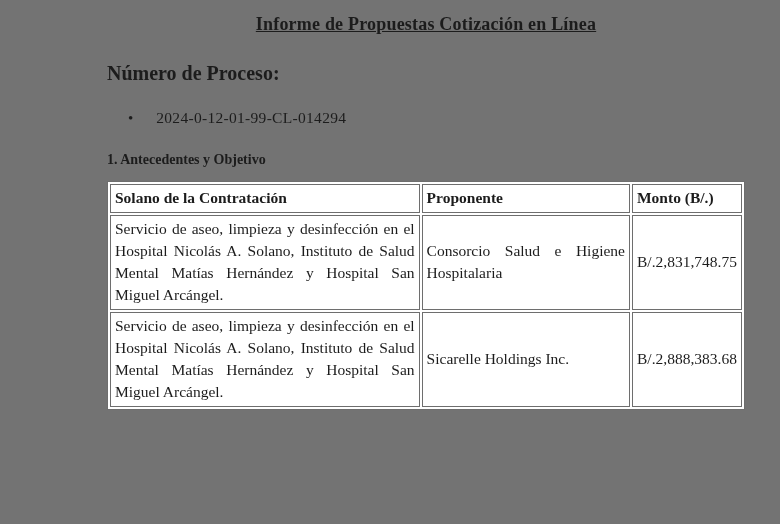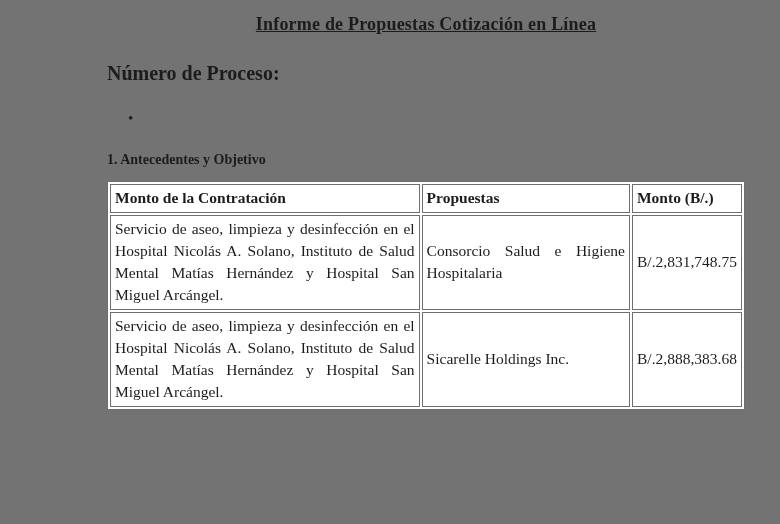--- a/index.html
+++ b/index.html
@@ -110,31 +110,32 @@
   <div class="content">
 
     <h1 class="doc-title">
       <span>Informe de Propuestas Cotización en Línea</span>
     </h1>
 
     <div class="label-line bold">Número de Proceso:</div>
 
     <div class="bullet-row">
       <span class="bullet-marker"></span>
+      <span class="bullet-text">2024-0-12-01-99-CL-014294</span>
     </div>
 
 
     <div class="section-heading">1. Antecedentes y Objetivo</div>
 
 
     <table class="props">
       <thead>
         <tr>
-          <th>Monto de la Contratación</th>
-          <th>Propuestas</th>
+          <th>Solano de la Contratación</th>
+          <th>Proponente</th>
           <th>Monto (B/.)</th>
         </tr>
       </thead>
       <tbody>
         <tr class="data-row">
           <td class="objeto-cell">Servicio de aseo, limpieza y desinfección en el Hospital Nicolás A. Solano, Instituto de Salud Mental Matías Hernández y Hospital San Miguel Arcángel.</td>
           <td class="proponente-cell">Consorcio Salud e Higiene Hospitalaria</td>
           <td class="monto-cell">B/.2,831,748.75</td>
         </tr>
         <tr class="data-row">

